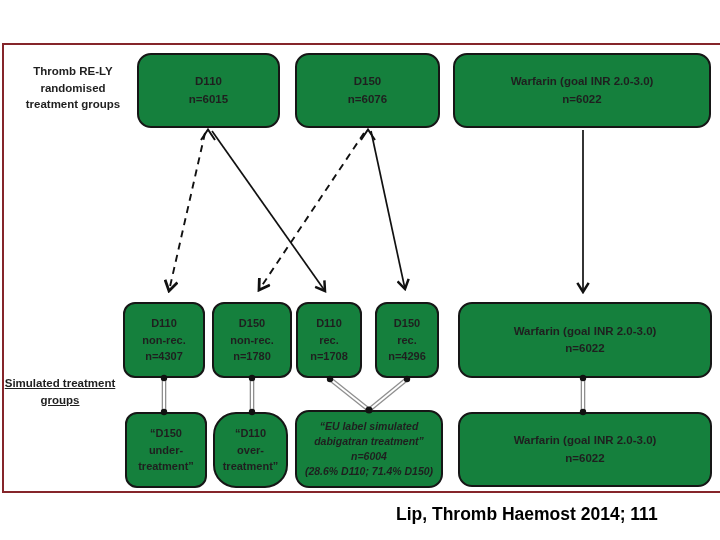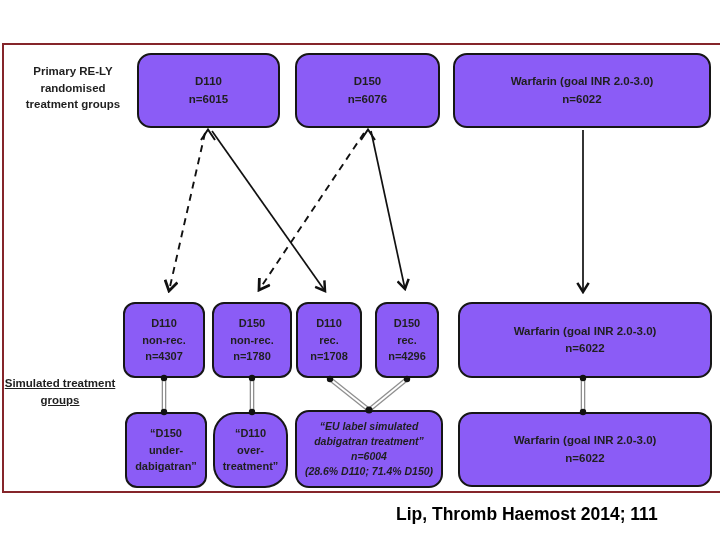--- a/index.html
+++ b/index.html
@@ -6,21 +6,21 @@
   .canvas{
     position:relative;width:720px;height:540px;overflow:hidden;
     background:#ffffff;
     font-family:"Liberation Sans","DejaVu Sans",sans-serif;
   }
   .frame{
     position:absolute;left:2px;top:43px;width:724px;height:450px;
     border:2px solid #85252a;box-sizing:border-box;background:transparent;
   }
   .box{
-    position:absolute;box-sizing:border-box;background:#8b5cf6;
+    position:absolute;box-sizing:border-box;background:#15803d;
     border:2.2px solid #161616;border-radius:14px;
     display:flex;align-items:center;justify-content:center;
     text-align:center;font-weight:bold;color:#1f1f1f;
     white-space:pre-line;line-height:1.5;z-index:2;
   }
   .label{
     position:absolute;text-align:center;font-weight:bold;color:#1f1f1f;
     white-space:pre-line;font-size:11.5px;line-height:1.45;z-index:2;
   }
   .arrows{position:absolute;left:0;top:0;z-index:3;pointer-events:none;}
@@ -48,21 +48,21 @@
   #lbl-primary{left:14px;top:63px;width:118px;}
   #lbl-simulated{left:0px;top:375px;width:120px;text-decoration:underline;}
 </style>
 </head>
 <body>
 
 <div class="canvas">
 
   <div class="frame"></div>
 
-  <div class="label" id="lbl-primary">Primary RE-LY
+  <div class="label" id="lbl-primary">Thromb RE-LY
 randomised
 treatment groups</div>
   <div class="label" id="lbl-simulated">Simulated treatment
 groups</div>
 
   <div class="box" id="b-top-d110">D110
 n=6015</div>
   <div class="box" id="b-top-d150">D150
 n=6076</div>
   <div class="box" id="b-top-warf">Warfarin (goal INR 2.0-3.0)
@@ -78,21 +78,21 @@
 rec.
 n=1708</div>
   <div class="box" id="b-mid-d150r">D150
 rec.
 n=4296</div>
   <div class="box" id="b-mid-warf">Warfarin (goal INR 2.0-3.0)
 n=6022</div>
 
   <div class="box" id="b-bot-d150u">“D150
 under-
-dabigatran”</div>
+treatment”</div>
   <div class="box" id="b-bot-d110o">“D110
 over-
 treatment”</div>
   <div class="box" id="b-bot-eu">“EU label simulated
 dabigatran treatment”
 n=6004
 (28.6% D110; 71.4% D150)</div>
   <div class="box" id="b-bot-warf">Warfarin (goal INR 2.0-3.0)
 n=6022</div>
 

